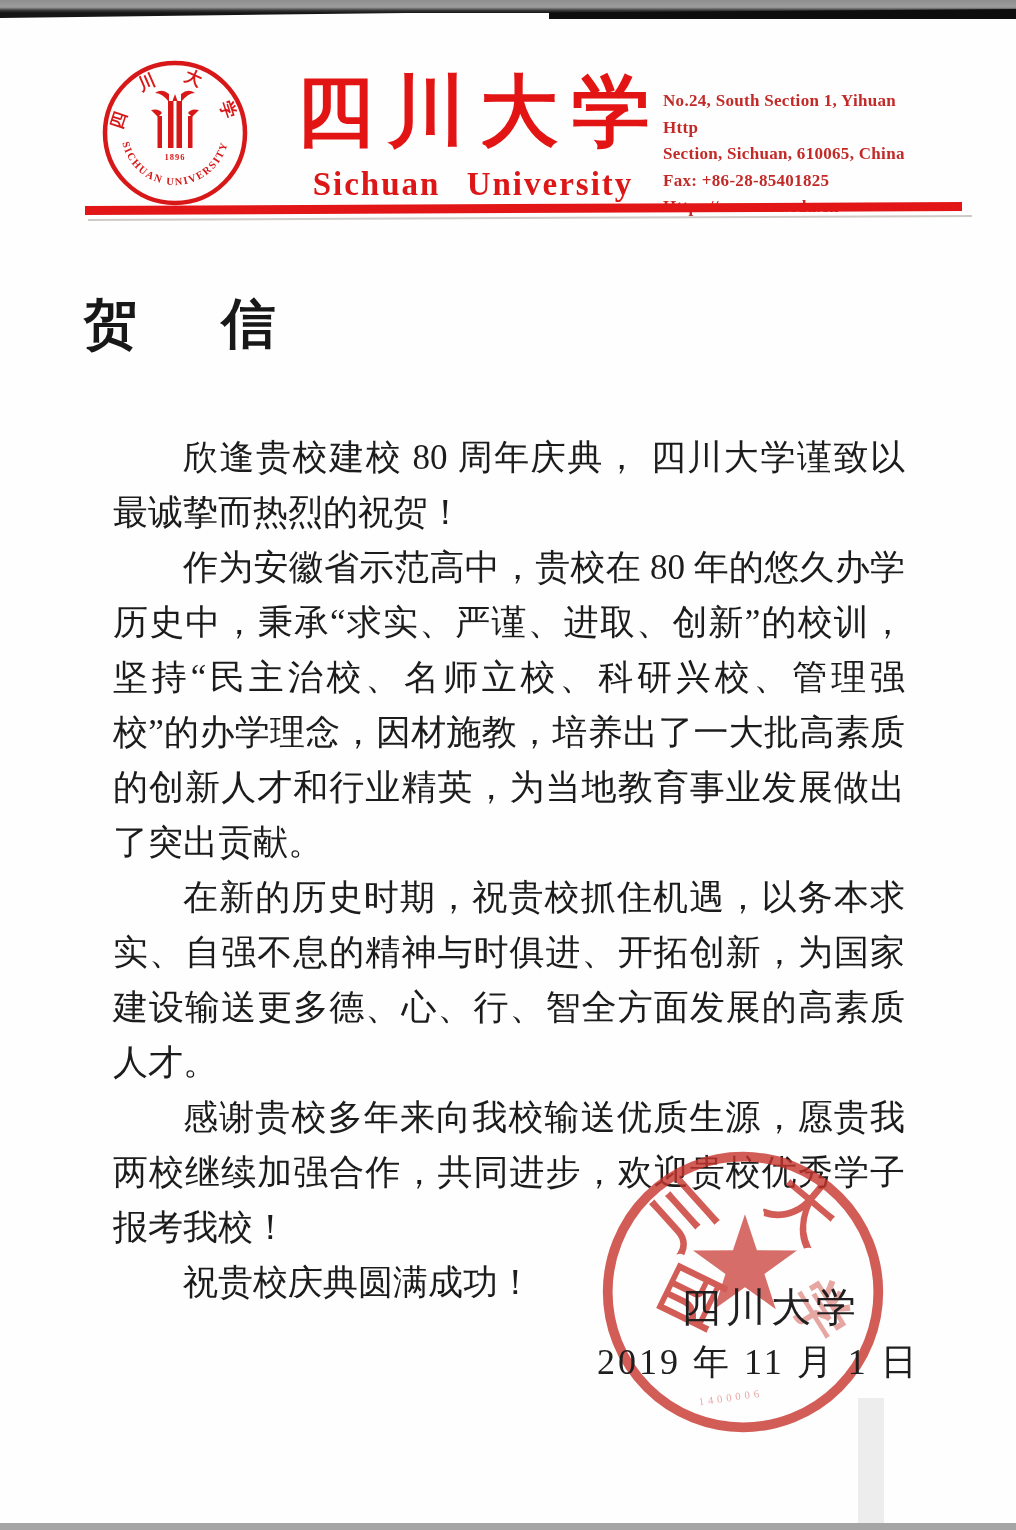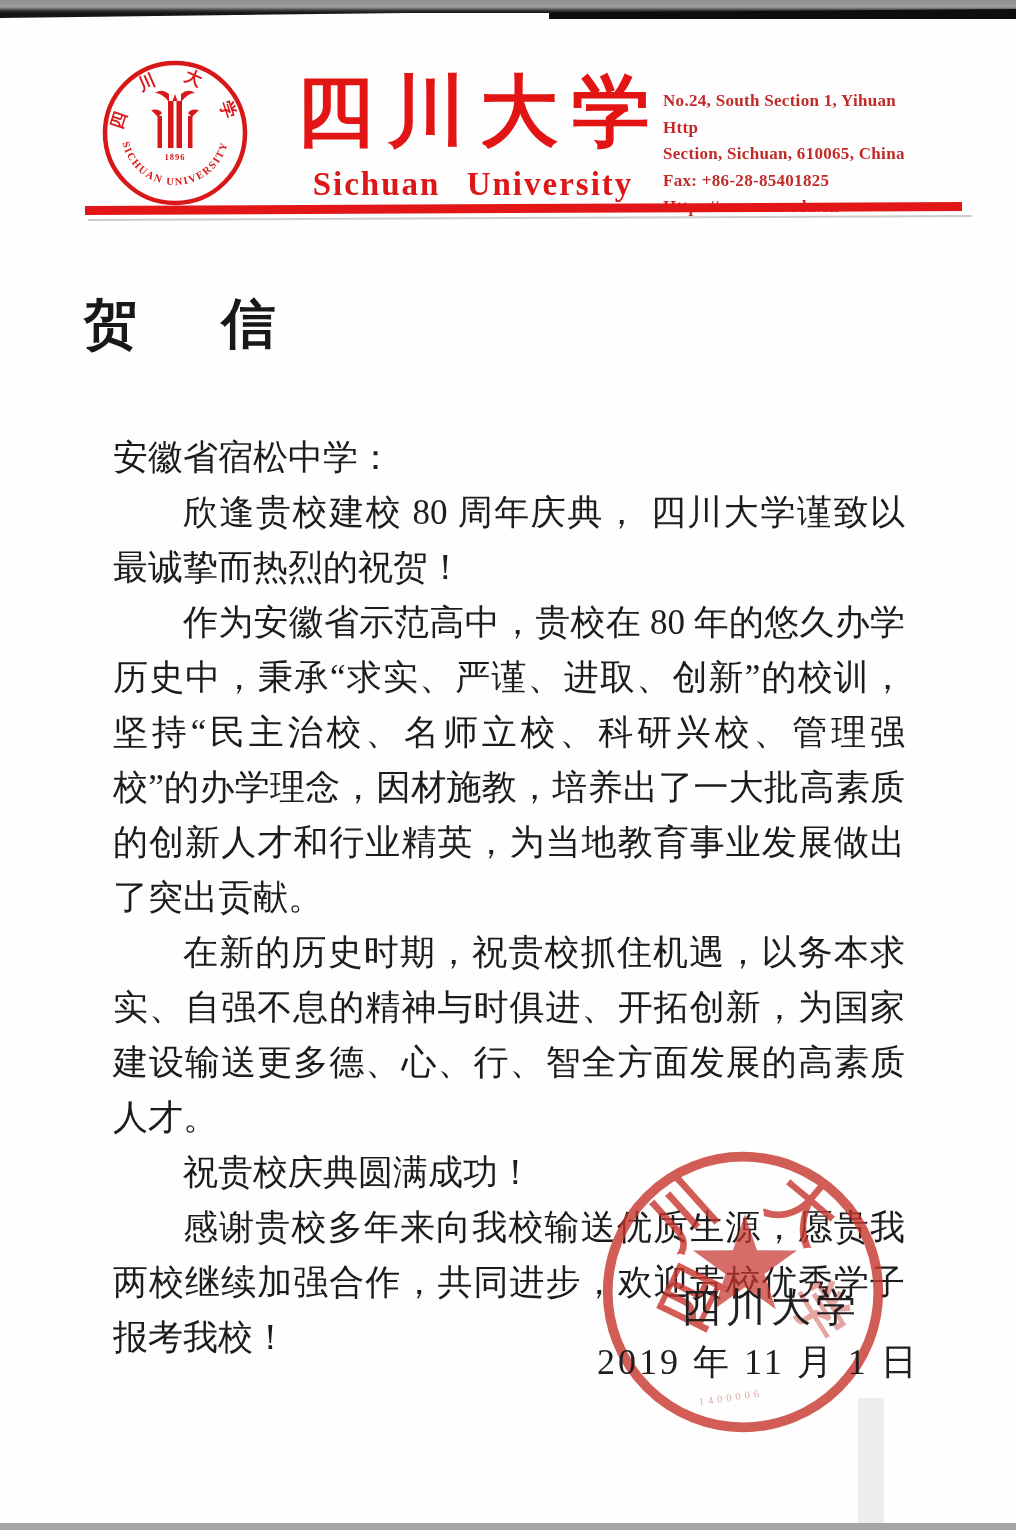--- a/index.html
+++ b/index.html
@@ -95,26 +95,25 @@
     <div>Fax: +86-28-85401825</div>
     <div>Http: //www.scu.edu.cn</div>
   </div>
 
   <div class="rule-red"></div>
   <div class="rule-gray"></div>
 
   <h1 class="title">贺信</h1>
 
   <main class="body">
-    <p class="salutation">安徽省宿松中学：</p>
     <p class="para">欣逢贵校建校 80 周年庆典， 四川大学谨致以最诚挚而热烈的祝贺！</p>
     <p class="para">作为安徽省示范高中，贵校在 80 年的悠久办学历史中，秉承“求实、严谨、进取、创新”的校训，坚持“民主治校、名师立校、科研兴校、管理强校”的办学理念，因材施教，培养出了一大批高素质的创新人才和行业精英，为当地教育事业发展做出了突出贡献。</p>
     <p class="para">在新的历史时期，祝贵校抓住机遇，以务本求实、自强不息的精神与时俱进、开拓创新，为国家建设输送更多德、心、行、智全方面发展的高素质人才。</p>
+    <p class="para">感谢贵校多年来向我校输送优质生源，愿贵我两校继续加强合作，共同进步，欢迎贵校优秀学子报考我校！</p>
     <p class="para">祝贵校庆典圆满成功！</p>
-    <p class="para">感谢贵校多年来向我校输送优质生源，愿贵我两校继续加强合作，共同进步，欢迎贵校优秀学子报考我校！</p>
   </main>
 
   <svg class="stamp" viewBox="0 0 300 300">
     <g opacity="0.8">
       <circle cx="150" cy="150" r="139" fill="none" stroke="#c8352e" stroke-width="10"></circle>
       <polygon fill="#c8352e" opacity="0.9" points="152,70 164.3,107 205.4,107.3 172,131.5 183.7,167.7 152,145 120.3,167.7 132,131.5 98.6,107.3 139.7,107"></polygon>
       <text x="95" y="90" font-size="64" font-weight="bold" fill="#c8352e" text-anchor="middle" transform="rotate(-42 95 78)">川</text>
       <text x="207" y="85" font-size="66" font-weight="bold" fill="#c8352e" text-anchor="middle" transform="rotate(40 207 70)">大</text>
       <text x="95" y="178" font-size="64" font-weight="bold" fill="#c8352e" text-anchor="middle" transform="rotate(-64 95 155)">四</text>
       <text x="232" y="190" font-size="58" font-weight="bold" fill="#c8352e" text-anchor="middle" opacity="0.55" transform="rotate(58 232 168)">学</text>

